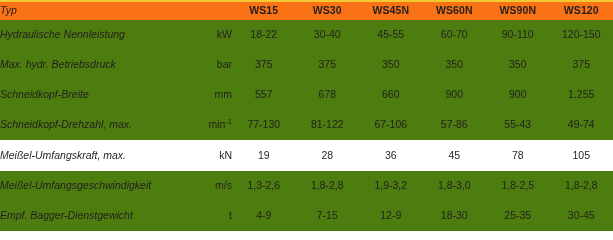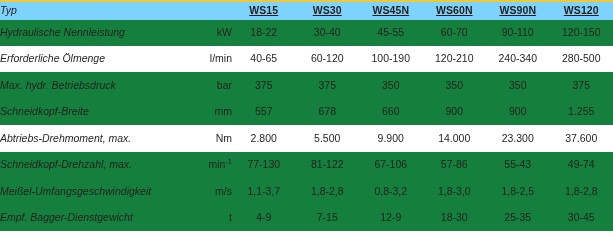--- a/index.html
+++ b/index.html
@@ -36,57 +36,56 @@
     font-size: 10.5px;
     color: #231f20;
     white-space: nowrap;
     overflow: hidden;
   }
 
   
   thead th {
     height: 16px;
     line-height: 16px;
-    background: #7dd3fc;
+    background: #f97316;
     font-weight: bold;
     font-size: 10.5px;
   }
   thead th.h-label {
     text-align: left;
     padding-left: 7px;
     font-weight: normal;
     font-style: italic;
     font-size: 10.5px;
   }
   thead th.h-unit {
     text-align: center;
   }
   thead th.h-data {
     text-align: center;
     letter-spacing: 0.1px;
-    text-decoration: underline;
   }
 
   
   tbody td.lbl {
     text-align: left;
     padding-left: 7px;
     font-style: italic;
     font-size: 10.5px;
   }
   tbody td.unit {
     text-align: right;
     font-size: 10px;
   }
   tbody td.val {
     text-align: center;
     font-size: 10.5px;
   }
 
-  tbody tr.band-y td { background: #15803d; }
+  tbody tr.band-y td { background: #4d7c0f; }
   tbody tr.band-w td { background: #ffffff; }
 
   sup {
     font-size: 7.5px;
     vertical-align: super;
     line-height: 0;
   }
 </style>
 </head>
 <body>
@@ -118,76 +117,66 @@
       <tr class="band-y">
         <td class="lbl">Hydraulische Nennleistung</td>
         <td class="unit">kW</td>
         <td class="val">18-22</td>
         <td class="val">30-40</td>
         <td class="val">45-55</td>
         <td class="val">60-70</td>
         <td class="val">90-110</td>
         <td class="val">120-150</td>
       </tr>
-      <tr class="band-w">
-        <td class="lbl">Erforderliche Ölmenge</td>
-        <td class="unit">l/min</td>
-        <td class="val">40-65</td>
-        <td class="val">60-120</td>
-        <td class="val">100-190</td>
-        <td class="val">120-210</td>
-        <td class="val">240-340</td>
-        <td class="val">280-500</td>
-      </tr>
       <tr class="band-y">
         <td class="lbl">Max. hydr. Betriebsdruck</td>
         <td class="unit">bar</td>
         <td class="val">375</td>
         <td class="val">375</td>
         <td class="val">350</td>
         <td class="val">350</td>
         <td class="val">350</td>
         <td class="val">375</td>
       </tr>
       <tr class="band-y">
         <td class="lbl">Schneidkopf-Breite</td>
         <td class="unit">mm</td>
         <td class="val">557</td>
         <td class="val">678</td>
         <td class="val">660</td>
         <td class="val">900</td>
         <td class="val">900</td>
         <td class="val">1.255</td>
       </tr>
-      <tr class="band-w">
-        <td class="lbl">Abtriebs-Drehmoment, max.</td>
-        <td class="unit">Nm</td>
-        <td class="val">2.800</td>
-        <td class="val">5.500</td>
-        <td class="val">9.900</td>
-        <td class="val">14.000</td>
-        <td class="val">23.300</td>
-        <td class="val">37.600</td>
-      </tr>
       <tr class="band-y">
         <td class="lbl">Schneidkopf-Drehzahl, max.</td>
         <td class="unit"><span>min</span><sup>-1</sup></td>
         <td class="val">77-130</td>
         <td class="val">81-122</td>
         <td class="val">67-106</td>
         <td class="val">57-86</td>
         <td class="val">55-43</td>
         <td class="val">49-74</td>
       </tr>
+      <tr class="band-w">
+        <td class="lbl">Meißel-Umfangskraft, max.</td>
+        <td class="unit">kN</td>
+        <td class="val">19</td>
+        <td class="val">28</td>
+        <td class="val">36</td>
+        <td class="val">45</td>
+        <td class="val">78</td>
+        <td class="val">105</td>
+      </tr>
       <tr class="band-y">
         <td class="lbl">Meißel-Umfangsgeschwindigkeit</td>
         <td class="unit">m/s</td>
-        <td class="val">1,1-3,7</td>
+        <td class="val">1,3-2,6</td>
         <td class="val">1,8-2,8</td>
-        <td class="val">0,8-3,2</td>
+        <td class="val">1,9-3,2</td>
         <td class="val">1,8-3,0</td>
         <td class="val">1,8-2,5</td>
         <td class="val">1,8-2,8</td>
       </tr>
       <tr class="band-y">
         <td class="lbl">Empf. Bagger-Dienstgewicht</td>
         <td class="unit">t</td>
         <td class="val">4-9</td>
         <td class="val">7-15</td>
         <td class="val">12-9</td>

